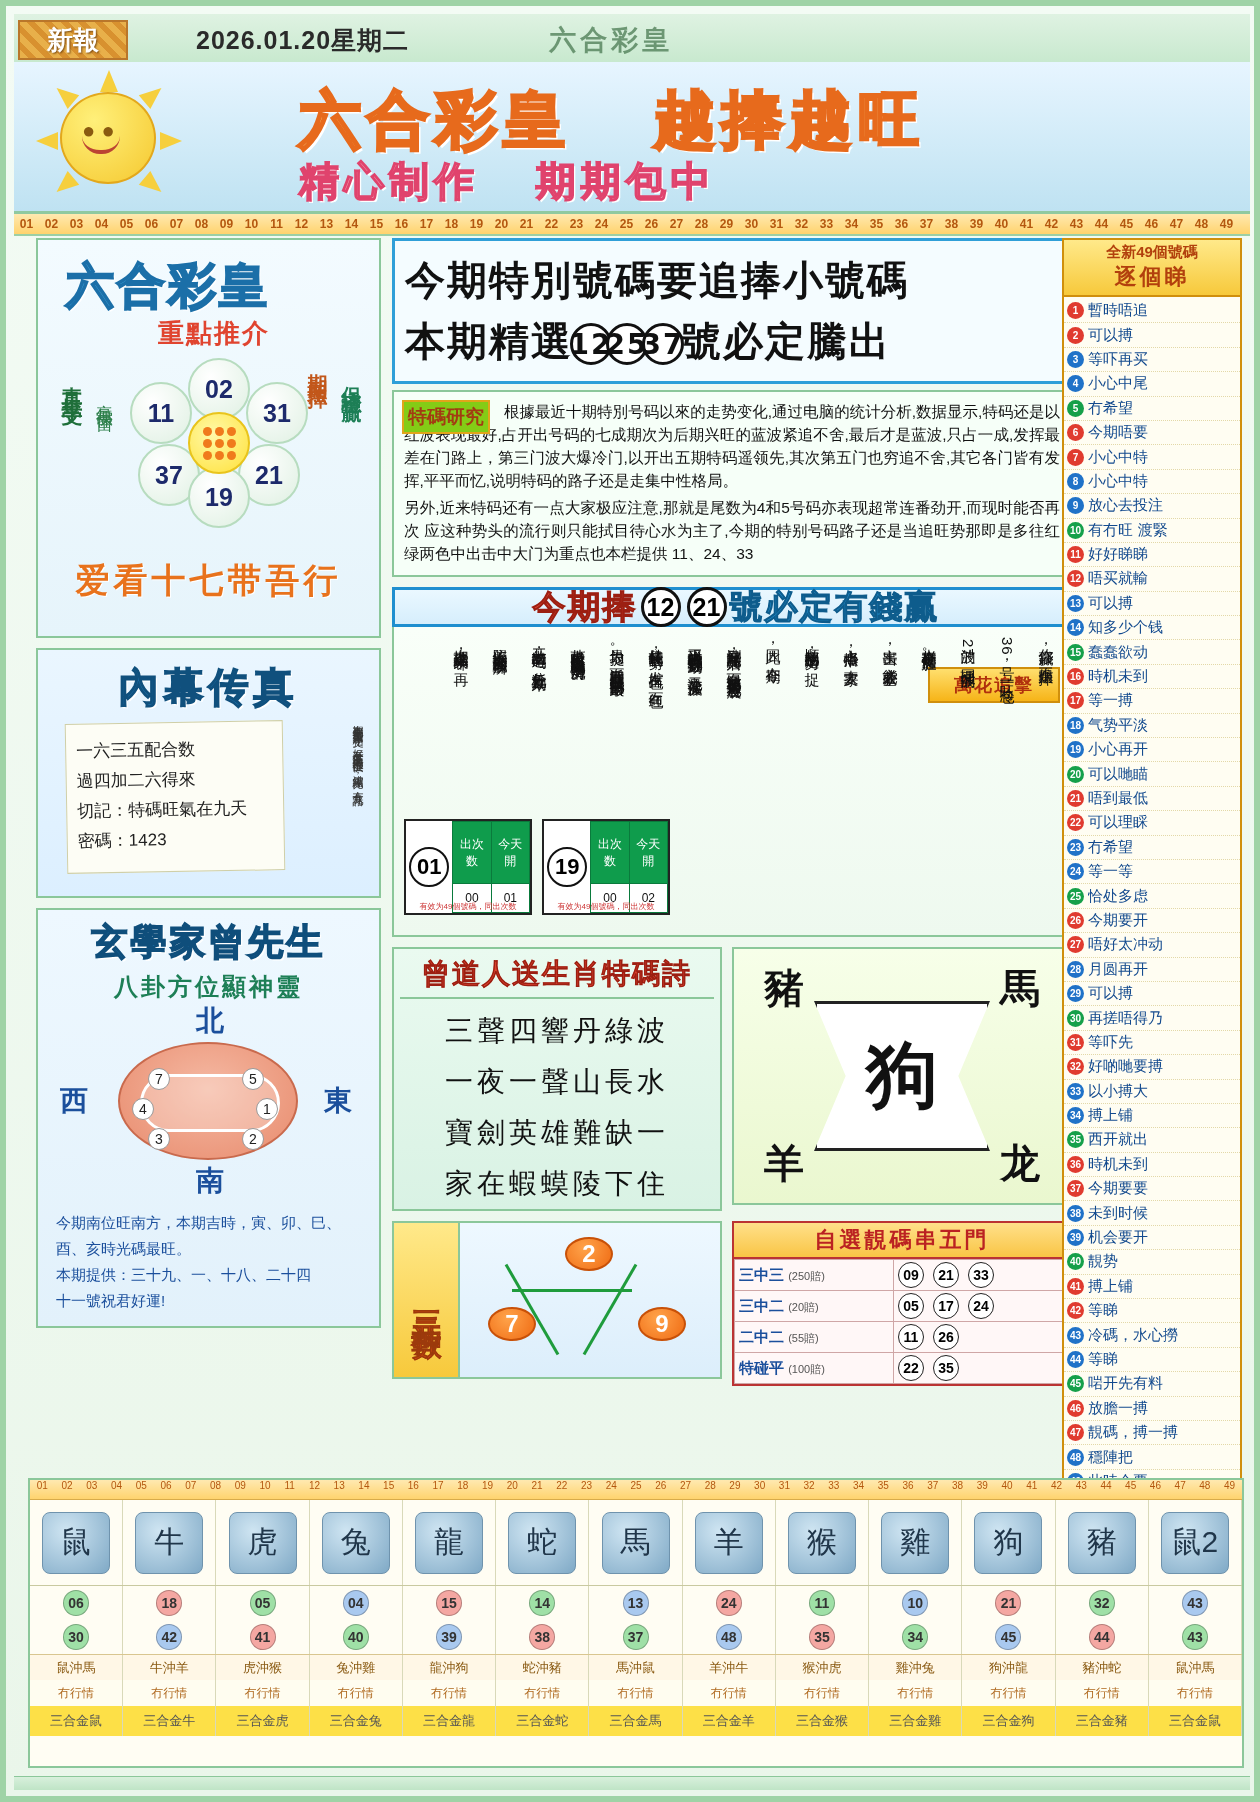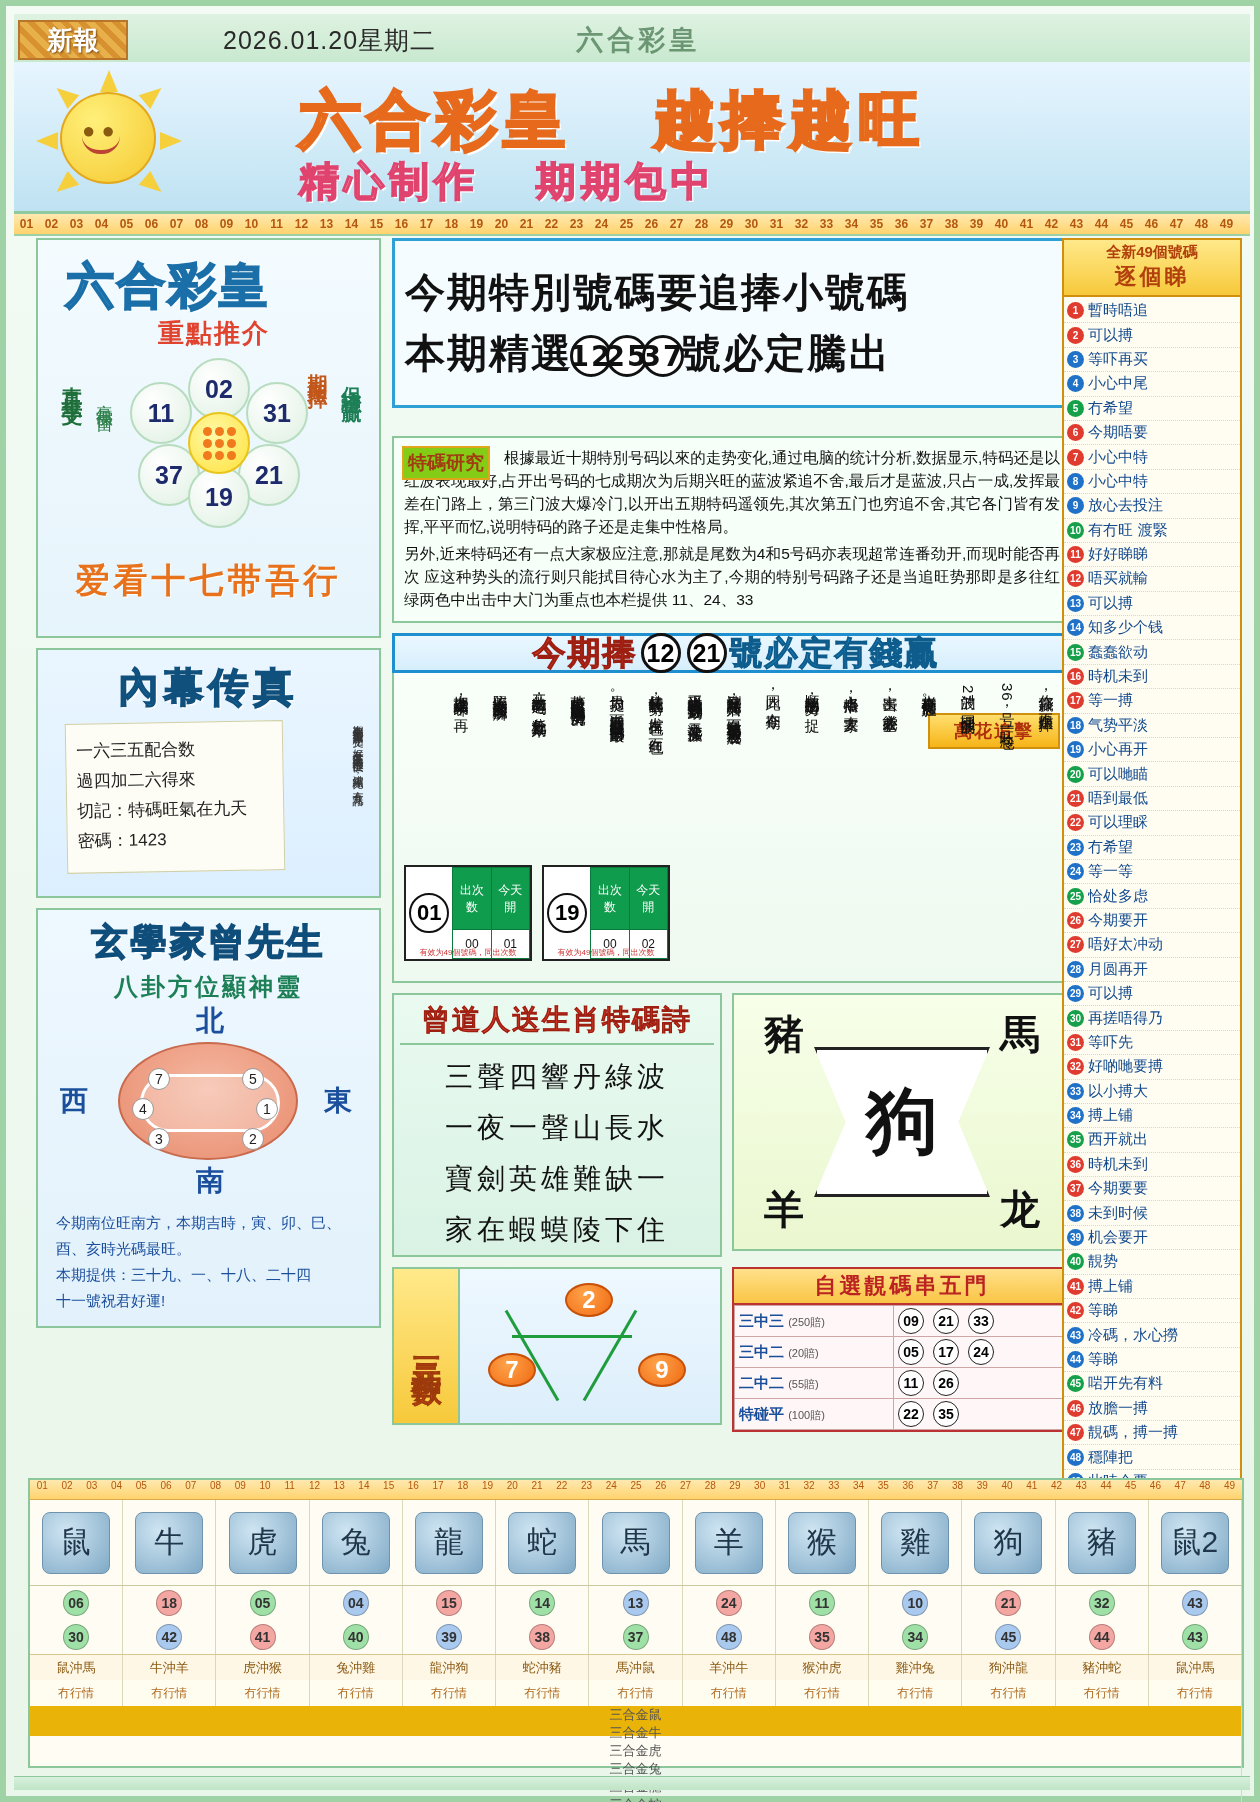--- a/index.html
+++ b/index.html
@@ -25,21 +25,21 @@
   }
   .logo-box{
     width:110px;height:40px;margin-left:4px;
     background:repeating-linear-gradient(45deg,#e8b04a 0 6px,#d8912f 6px 12px);
     border:2px solid #b9762a;
     display:flex;align-items:center;justify-content:center;
     color:#fff;font-weight:bold;font-size:26px;
     font-family:"DejaVu Sans",sans-serif;
     text-shadow:1px 1px 2px #7a4b10;
   }
-  .topdate{ margin-left:95px;font-size:25px;color:#2a2a2a;letter-spacing:1px;font-weight:normal;}
+  .topdate{ margin-left:68px;font-size:25px;color:#2a2a2a;letter-spacing:1px;font-weight:bold;}
   .topttl{ margin-left:140px;font-size:27px;color:#4a7a52;font-weight:bold;letter-spacing:4px;opacity:.75;}
 
   
   .banner{
     position:absolute;left:8px;top:56px;width:1236px;height:152px;
     background:linear-gradient(#e7f5ff,#cfeaf7 60%,#bfe2f2);
     border-bottom:3px solid #8fc9a0;
     overflow:hidden;
   }
   .sun{
@@ -153,21 +153,21 @@
   .cdir.e{left:268px;top:76px;}
   .ovalwrap{position:absolute;left:62px;top:36px;width:180px;height:118px;
     background:radial-gradient(ellipse at 50% 40%,#f5b9a3,#e88b6d);
     border:2px solid #c96a4d;border-radius:50%;}
   .ovalwrap .inner{position:absolute;left:20px;top:30px;width:140px;height:58px;border:3px solid #fff;border-radius:40px;background:rgba(255,255,255,.25);}
   .cnum{position:absolute;width:22px;height:22px;border-radius:50%;background:#fff;border:1px solid #999;font-size:14px;display:flex;align-items:center;justify-content:center;color:#222;}
   .bagua-txt{position:absolute;left:18px;top:300px;width:300px;font-size:15px;line-height:26px;color:#1b4f9c;}
 
   
   .headline{
-    border:3px solid #2f9fd8;background:#f4fcff;padding:24px 10px;margin-bottom:28px;
+    border:3px solid #2f9fd8;background:#f4fcff;padding:12px 10px;margin-bottom:6px;
   }
   .headline .l1,.headline .l2{
     font-size:40px;font-weight:bold;letter-spacing:2px;color:#111;
     font-family:"DejaVu Sans",sans-serif;white-space:nowrap;
   }
   .headline .l2{margin-top:6px;}
   .circnum{
     display:inline-flex;align-items:center;justify-content:center;
     width:42px;height:42px;border:3px solid #111;border-radius:50%;
     font-size:28px;margin:0 -3px;vertical-align:middle;background:#fff;
@@ -295,21 +295,21 @@
     font-size:30px;color:#20364a;}
   .brow-n{display:flex;height:34px;}
   .brow-n .bcell{flex-direction:column;}
   .nball{width:26px;height:26px;border-radius:50%;display:flex;align-items:center;justify-content:center;
     font-size:14px;font-weight:bold;color:#333;border:1px solid rgba(0,0,0,.25);}
   .g-green{background:#9fe0a6;} .g-red{background:#f4a7a2;} .g-blue{background:#a9c9ef;}
   .brow-txt{display:flex;height:26px;background:#fff7e6;border-top:1px solid #d9c68f;}
   .brow-txt .bcell{font-size:13px;color:#8a5a12;}
   .brow-txt2{display:flex;height:26px;background:#fffdf0;}
   .brow-txt2 .bcell{font-size:12px;color:#b06a20;}
-  .brow-txt3{display:flex;height:30px;background:#eab308;flex-direction:column;}
+  .brow-txt3{display:flex;height:30px;background:#fde047;}
   .brow-txt3 .bcell{font-size:13px;color:#555;}
   .watermark{
     position:absolute;left:560px;top:760px;transform:rotate(-30deg);
     font-size:26px;color:rgba(120,120,120,.18);font-weight:bold;letter-spacing:2px;pointer-events:none;
   }
   .footline{position:absolute;left:8px;bottom:6px;width:1236px;height:14px;
     background:linear-gradient(#d8f0dc,#bfe4c6);border-top:1px solid #8bc79a;}
 </style>
 </head>
 <body>

